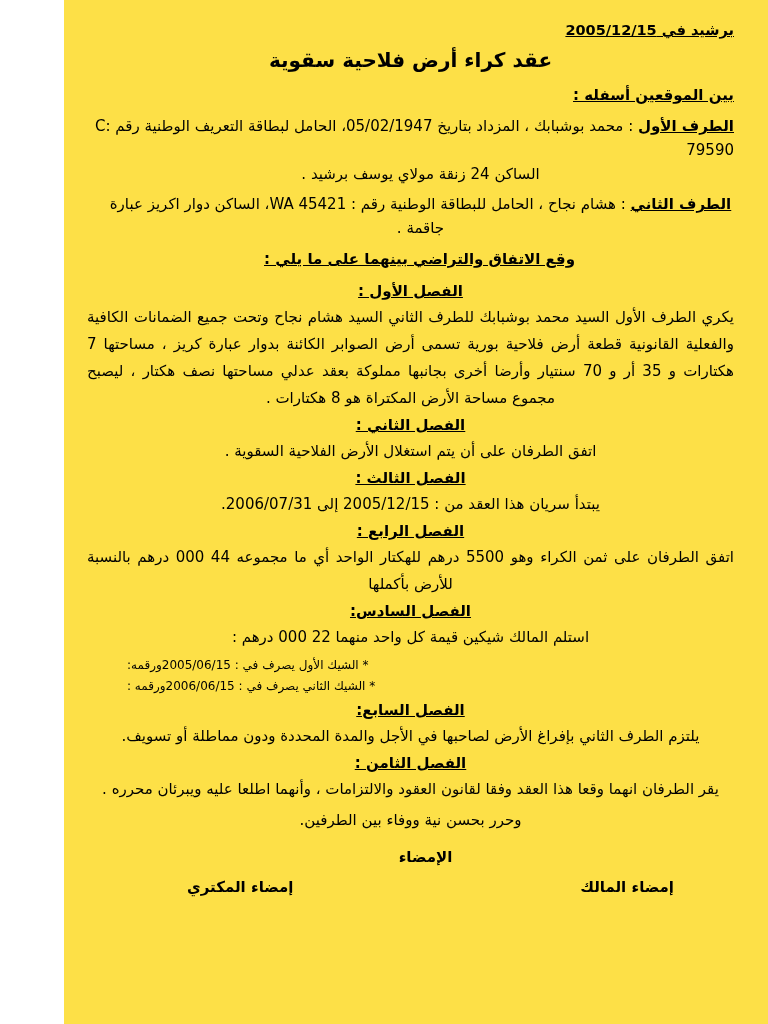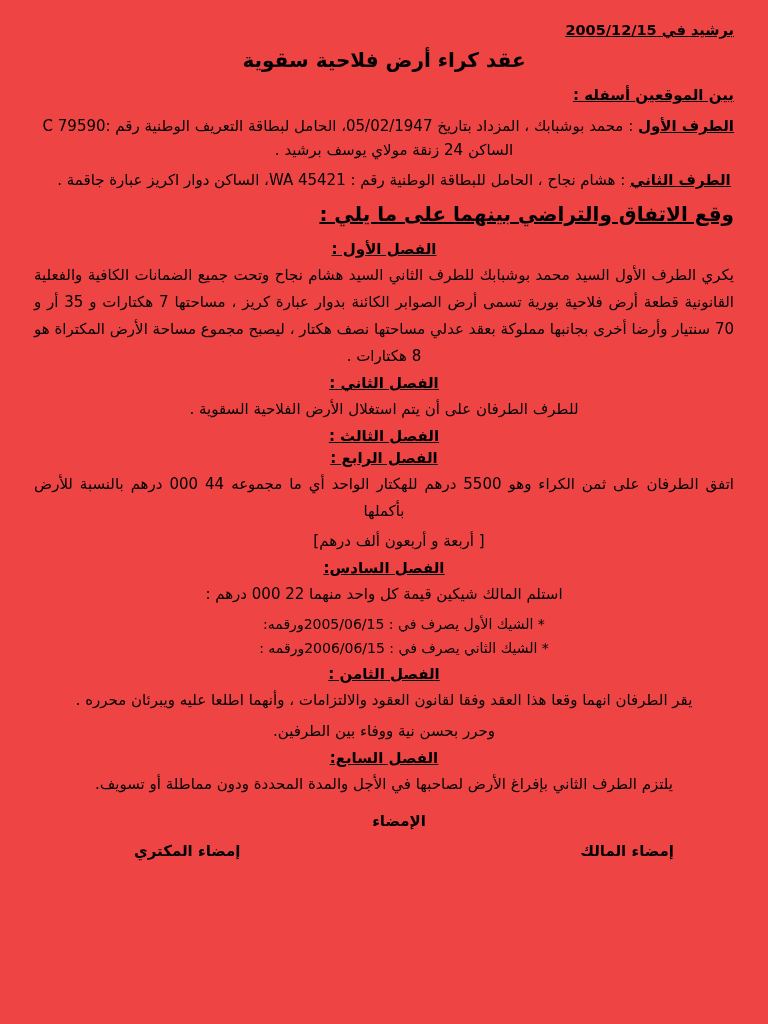--- a/index.html
+++ b/index.html
@@ -11,25 +11,25 @@
   body {
     width: 768px;
     height: 1024px;
     overflow: hidden;
     font-family: "DejaVu Sans", "Liberation Sans", sans-serif;
     color: #000000;
   }
 
   .page {
     position: relative;
-    width: 768px;
+    width: 704px;
     height: 1024px;
     box-sizing: border-box;
-    padding: 22px 34px 20px 34px;
-    background: #ef4444;
+    padding: 22px 34px 20px 23px;
+    background: #fde047;
     direction: rtl;
   }
 
   
   .date-line {
     text-align: right;
     font-size: 14.5px;
     font-weight: bold;
     text-decoration: underline;
     margin: 0 0 10px 0;
@@ -78,21 +78,22 @@
   .capacity {
     text-align: right;
     font-size: 15px;
     font-weight: bold;
     text-decoration: underline;
     margin: 8px 0 10px 0;
     padding-right: 8px;
   }
 
   .agreement-line {
-    font-size: 20px;
+    text-align: center;
+    font-size: 15px;
     font-weight: bold;
     text-decoration: underline;
     margin: 10px 0 14px 0;
     padding-left: 18px;
   }
 
   
   .chapter { margin: 0 0 2px 0; }
   .chapter-title {
     text-align: center;
@@ -115,22 +116,22 @@
 
   .bracket-line {
     text-align: center;
     font-size: 15px;
     line-height: 1.7;
     margin: 0 0 4px 0;
     padding-left: 30px;
   }
 
   .check-line {
-    text-align: center;
-    font-size: 14px;
+    text-align: left;
+    font-size: 12px;
     line-height: 1.75;
     margin: 0;
     padding-left: 40px;
   }
 
   
   .sig-word {
     text-align: center;
     font-size: 15px;
     font-weight: bold;
@@ -178,51 +179,51 @@
 
   <div class="agreement-line">وقع الاتفاق والتراضي بينهما على ما يلي :</div>
 
   <div class="chapter">
     <div class="chapter-title">الفصل الأول :</div>
     <div class="chapter-body">يكري الطرف الأول السيد محمد بوشبابك للطرف الثاني السيد هشام نجاح وتحت جميع الضمانات الكافية والفعلية القانونية قطعة أرض فلاحية بورية تسمى أرض الصوابر الكائنة بدوار عبارة كريز ، مساحتها 7 هكتارات و 35 أر و 70 سنتيار وأرضا أخرى بجانبها مملوكة بعقد عدلي مساحتها نصف هكتار ، ليصبح مجموع مساحة الأرض المكتراة هو 8 هكتارات .</div>
   </div>
 
   <div class="chapter">
     <div class="chapter-title">الفصل الثاني :</div>
-    <div class="chapter-body center-right">للطرف الطرفان على أن يتم استغلال الأرض الفلاحية السقوية .</div>
+    <div class="chapter-body center-right">اتفق الطرفان على أن يتم استغلال الأرض الفلاحية السقوية .</div>
   </div>
 
   <div class="chapter">
     <div class="chapter-title">الفصل الثالث :</div>
+    <div class="chapter-body center-right">يبتدأ سريان هذا العقد من : 2005/12/15 إلى 2006/07/31.</div>
   </div>
 
   <div class="chapter">
     <div class="chapter-title">الفصل الرابع :</div>
     <div class="chapter-body">اتفق الطرفان على ثمن الكراء وهو  5500 درهم للهكتار الواحد أي ما مجموعه 44 000 درهم بالنسبة للأرض بأكملها</div>
-    <div class="bracket-line">[ أربعة و أربعون ألف درهم]</div>
   </div>
 
   <div class="chapter">
     <div class="chapter-title">الفصل السادس:</div>
     <div class="chapter-body center-right">استلم المالك شيكين قيمة كل واحد منهما 22 000 درهم :</div>
     <div class="check-line">* الشيك الأول يصرف في : 2005/06/15ورقمه:</div>
     <div class="check-line">* الشيك الثاني يصرف في : 2006/06/15ورقمه :</div>
   </div>
 
   <div class="chapter">
+    <div class="chapter-title">الفصل السابع:</div>
+    <div class="chapter-body center-right">يلتزم الطرف الثاني بإفراغ الأرض لصاحبها في الأجل والمدة المحددة ودون مماطلة أو تسويف.</div>
+  </div>
+
+  <div class="chapter">
     <div class="chapter-title">الفصل الثامن :</div>
     <div class="chapter-body center-right">يقر الطرفان انهما وقعا هذا العقد وفقا لقانون العقود والالتزامات ، وأنهما اطلعا عليه ويبرئان محرره .</div>
     <div class="chapter-body center-right">وحرر بحسن نية ووفاء بين الطرفين.</div>
   </div>
 
-  <div class="chapter">
-    <div class="chapter-title">الفصل السابع:</div>
-    <div class="chapter-body center-right">يلتزم الطرف الثاني بإفراغ الأرض لصاحبها في الأجل والمدة المحددة ودون مماطلة أو تسويف.</div>
-  </div>
-
   <div class="sig-word">الإمضاء</div>
 
   <div class="sig-row">
     <div class="sig-cell owner">إمضاء المالك</div>
     <div class="sig-cell tenant">إمضاء المكتري</div>
   </div>
 
 </div>
 
 </body></html>

